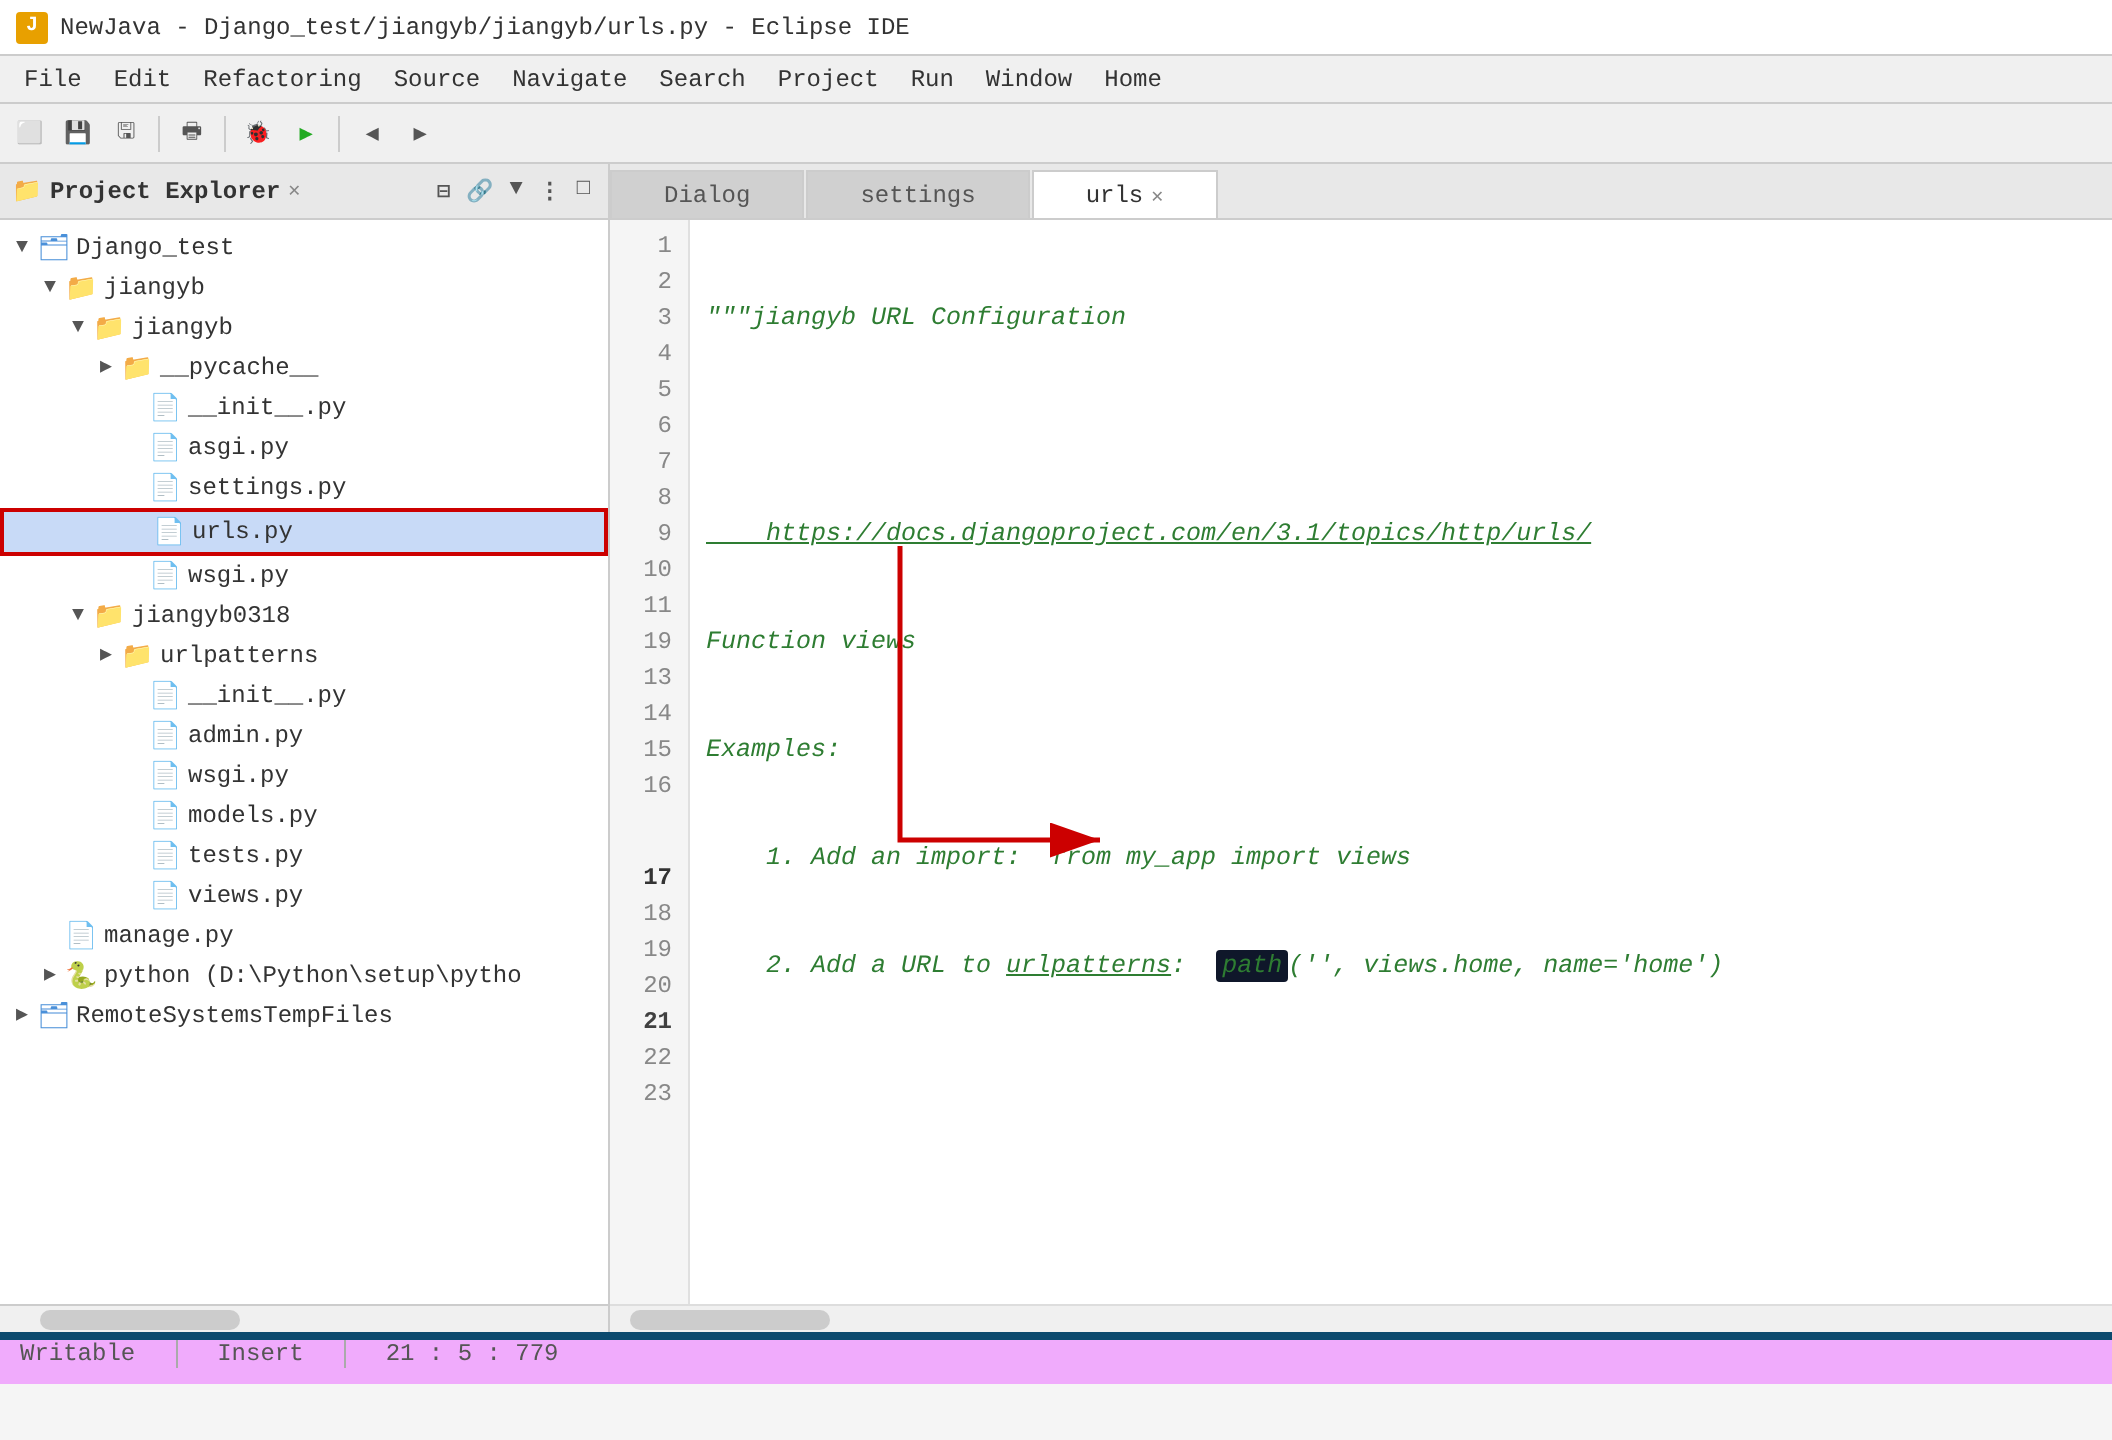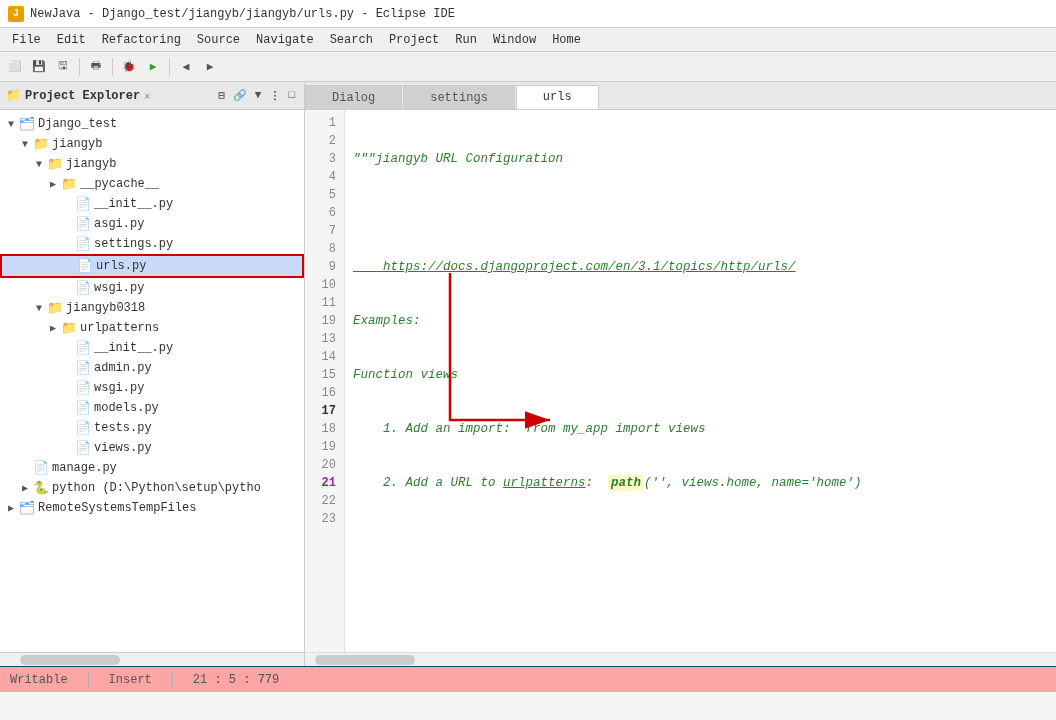--- a/index.html
+++ b/index.html
@@ -125,21 +125,20 @@
       border-bottom: none;
       cursor: pointer;
       color: #555;
       height: 24px;
       margin-right: 1px;
     }
     .editor-tab.active {
       background: #fff;
       color: #333;
       font-weight: normal;
-      flex-direction: column;
     }
     .tab-close { font-size: 10px; color: #888; cursor: pointer; }
 
     
     .code-editor {
       flex: 1;
       overflow: auto;
       background: #fff;
       display: flex;
     }
@@ -161,25 +160,24 @@
       line-height: 18px;
       white-space: pre;
       overflow: visible;
     }
     .code-line { height: 18px; display: flex; align-items: center; }
     .c-comment { color: #2e7d32; font-style: italic; }
     .c-url { text-decoration: underline; color: #2e7d32; }
 
     
     .status-bar {
-      background: #fca5a5;
-      border-top: 1px solid #0c4a6e;
+      background: #f0abfc;
+      border-top: 4px solid #0c4a6e;
       height: 26px;
       display: flex;
-      align-items: center;
       padding: 0 10px;
       font-size: 12px;
       color: #555;
       gap: 20px;
     }
     .status-sep { width: 1px; height: 14px; background: #aaa; }
 
     
     .h-scroll {
       height: 14px;
@@ -449,36 +447,36 @@
           <div>7</div>
           <div>8</div>
           <div>9</div>
           <div>10</div>
           <div>11</div>
           <div>19</div>
           <div>13</div>
           <div>14</div>
           <div>15</div>
           <div>16</div>
-          <div style="color:#333; font-weight:bold;">17</div>
+          <div style="color:#333; font-weight:bold;margin-top:28px;">17</div>
           <div>18</div>
           <div>19</div>
           <div>20</div>
-          <div style="color:#a21caf; font-weight:bold;">21</div>
+          <div style="color:#404040; font-weight:bold;">21</div>
           <div>22</div>
           <div>23</div>
         </div>
         <div class="code-content">
           <div class="code-line"><span class="c-comment">"""jiangyb URL Configuration</span></div>
           <div class="code-line"></div>
           <div class="code-line"><span class="c-comment c-url">    https://docs.djangoproject.com/en/3.1/topics/http/urls/</span></div>
+          <div class="code-line"><span class="c-comment">Function views</span></div>
           <div class="code-line"><span class="c-comment">Examples:</span></div>
-          <div class="code-line"><span class="c-comment">Function views</span></div>
           <div class="code-line"><span class="c-comment">    1. Add an import:  from my_app import views</span></div>
-          <div class="code-line"><span class="c-comment">    2. Add a URL to <span style="text-decoration:underline;">urlpatterns</span>:  <span style="background:#fef9c3; padding:1px 3px; border-radius:2px;font-weight:bold;">path</span>('', views.home, name='home')</span></div>
+          <div class="code-line"><span class="c-comment">    2. Add a URL to <span style="text-decoration:underline;">urlpatterns</span>:  <span style="background:#0f172a; padding:1px 3px; border-radius:2px;">path</span>('', views.home, name='home')</span></div>
           
           
           
           
           
           
           
           
           
           

